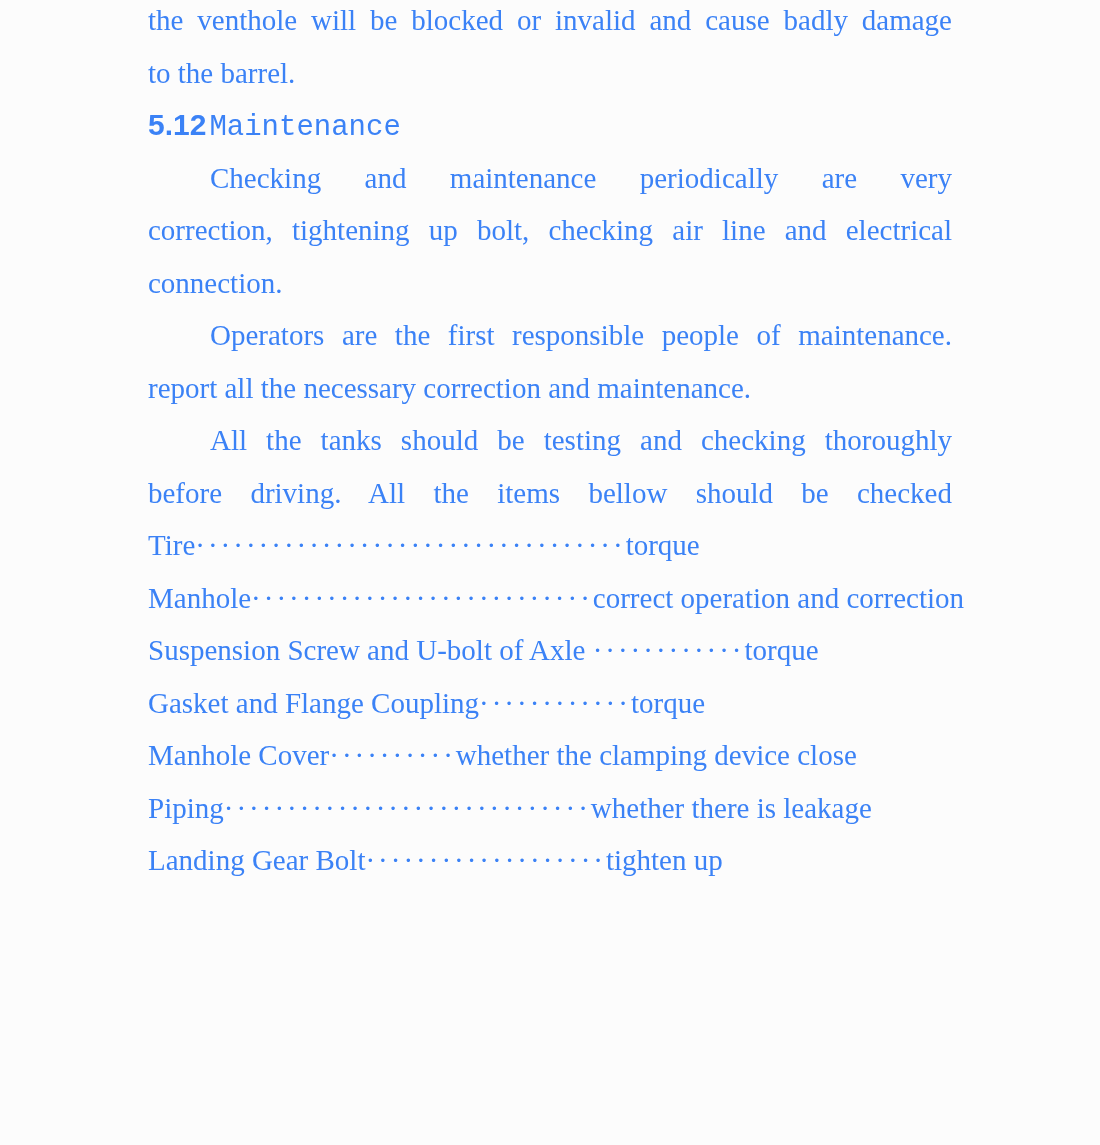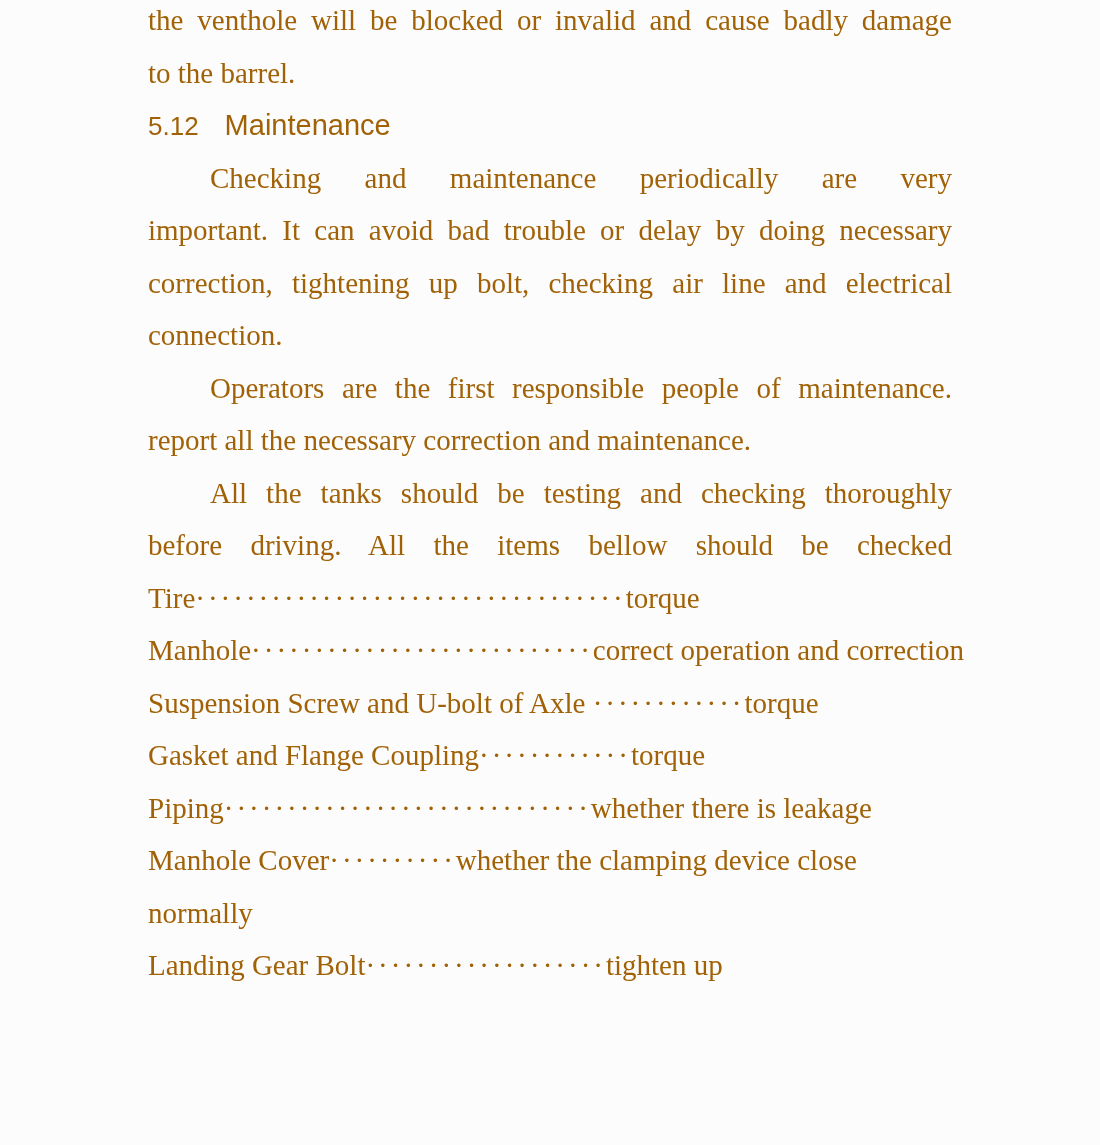--- a/index.html
+++ b/index.html
@@ -13,21 +13,21 @@
     overflow: hidden;
   }
   .page {
     box-sizing: border-box;
     width: 1100px;
     height: 1145px;
     padding: 0 148px;
     overflow: hidden;
     font-family: "Liberation Serif", serif;
     font-size: 29px;
-    color: #a16207;
+    color: #3b82f6;
   }
   .content {
     margin-top: -6px;
   }
   .line {
     height: 52.5px;
     line-height: 52.5px;
   }
   
   .j {
@@ -42,60 +42,59 @@
   }
   
   .cl {
     white-space: pre;
   }
   .leader {
     letter-spacing: 3px;
   }
   .hnum {
     font-family: "Liberation Sans", sans-serif;
-    font-size: 26px;
-    margin-right: 26px;
+    font-size: 30px;
+    margin-right: 3px;
+    font-weight: bold;
   }
   .htitle {
-    font-family: Liberation Sans, sans-serif;
+    font-family: Liberation Mono, monospace;
   }
 </style>
 </head>
 <body>
 
 <div class="page">
   <div class="content">
 
     <div class="line j">the venthole will be blocked or invalid and cause badly damage</div>
     <div class="line">to the barrel.</div>
 
     <div class="line"><span class="hnum">5.12</span><span class="htitle">Maintenance</span></div>
 
     <div class="line j indent">Checking and maintenance periodically are very</div>
-    <div class="line j">important. It can avoid bad trouble or delay by doing necessary</div>
     <div class="line j">correction, tightening up bolt, checking air line and electrical</div>
     <div class="line">connection.</div>
 
     <div class="line j indent">Operators are the first responsible people of maintenance.</div>
     <div class="line">report all the necessary correction and maintenance.</div>
 
     <div class="line j indent">All the tanks should be testing and checking thoroughly</div>
     <div class="line j">before driving. All the items bellow should be checked</div>
 
 
     <div class="line cl"><span>Tire</span><span class="leader">··································</span><span>torque</span></div>
 
     <div class="line cl"><span>Manhole</span><span class="leader">···························</span><span>correct operation and correction</span></div>
 
     <div class="line cl"><span>Suspension Screw and U-bolt of Axle </span><span class="leader">············</span><span>torque</span></div>
 
     <div class="line cl"><span>Gasket and Flange Coupling</span><span class="leader">············</span><span>torque</span></div>
 
+    <div class="line cl"><span>Manhole Cover</span><span class="leader">··········</span><span>whether the clamping device close</span></div>
+
     <div class="line cl"><span>Piping</span><span class="leader">·····························</span><span>whether there is leakage</span></div>
 
-    <div class="line cl"><span>Manhole Cover</span><span class="leader">··········</span><span>whether the clamping device close</span></div>
-
-    <div class="line">normally</div>
 
     <div class="line cl"><span>Landing Gear Bolt</span><span class="leader">···················</span><span>tighten up</span></div>
 
   </div>
 </div>
 
 </body></html>

